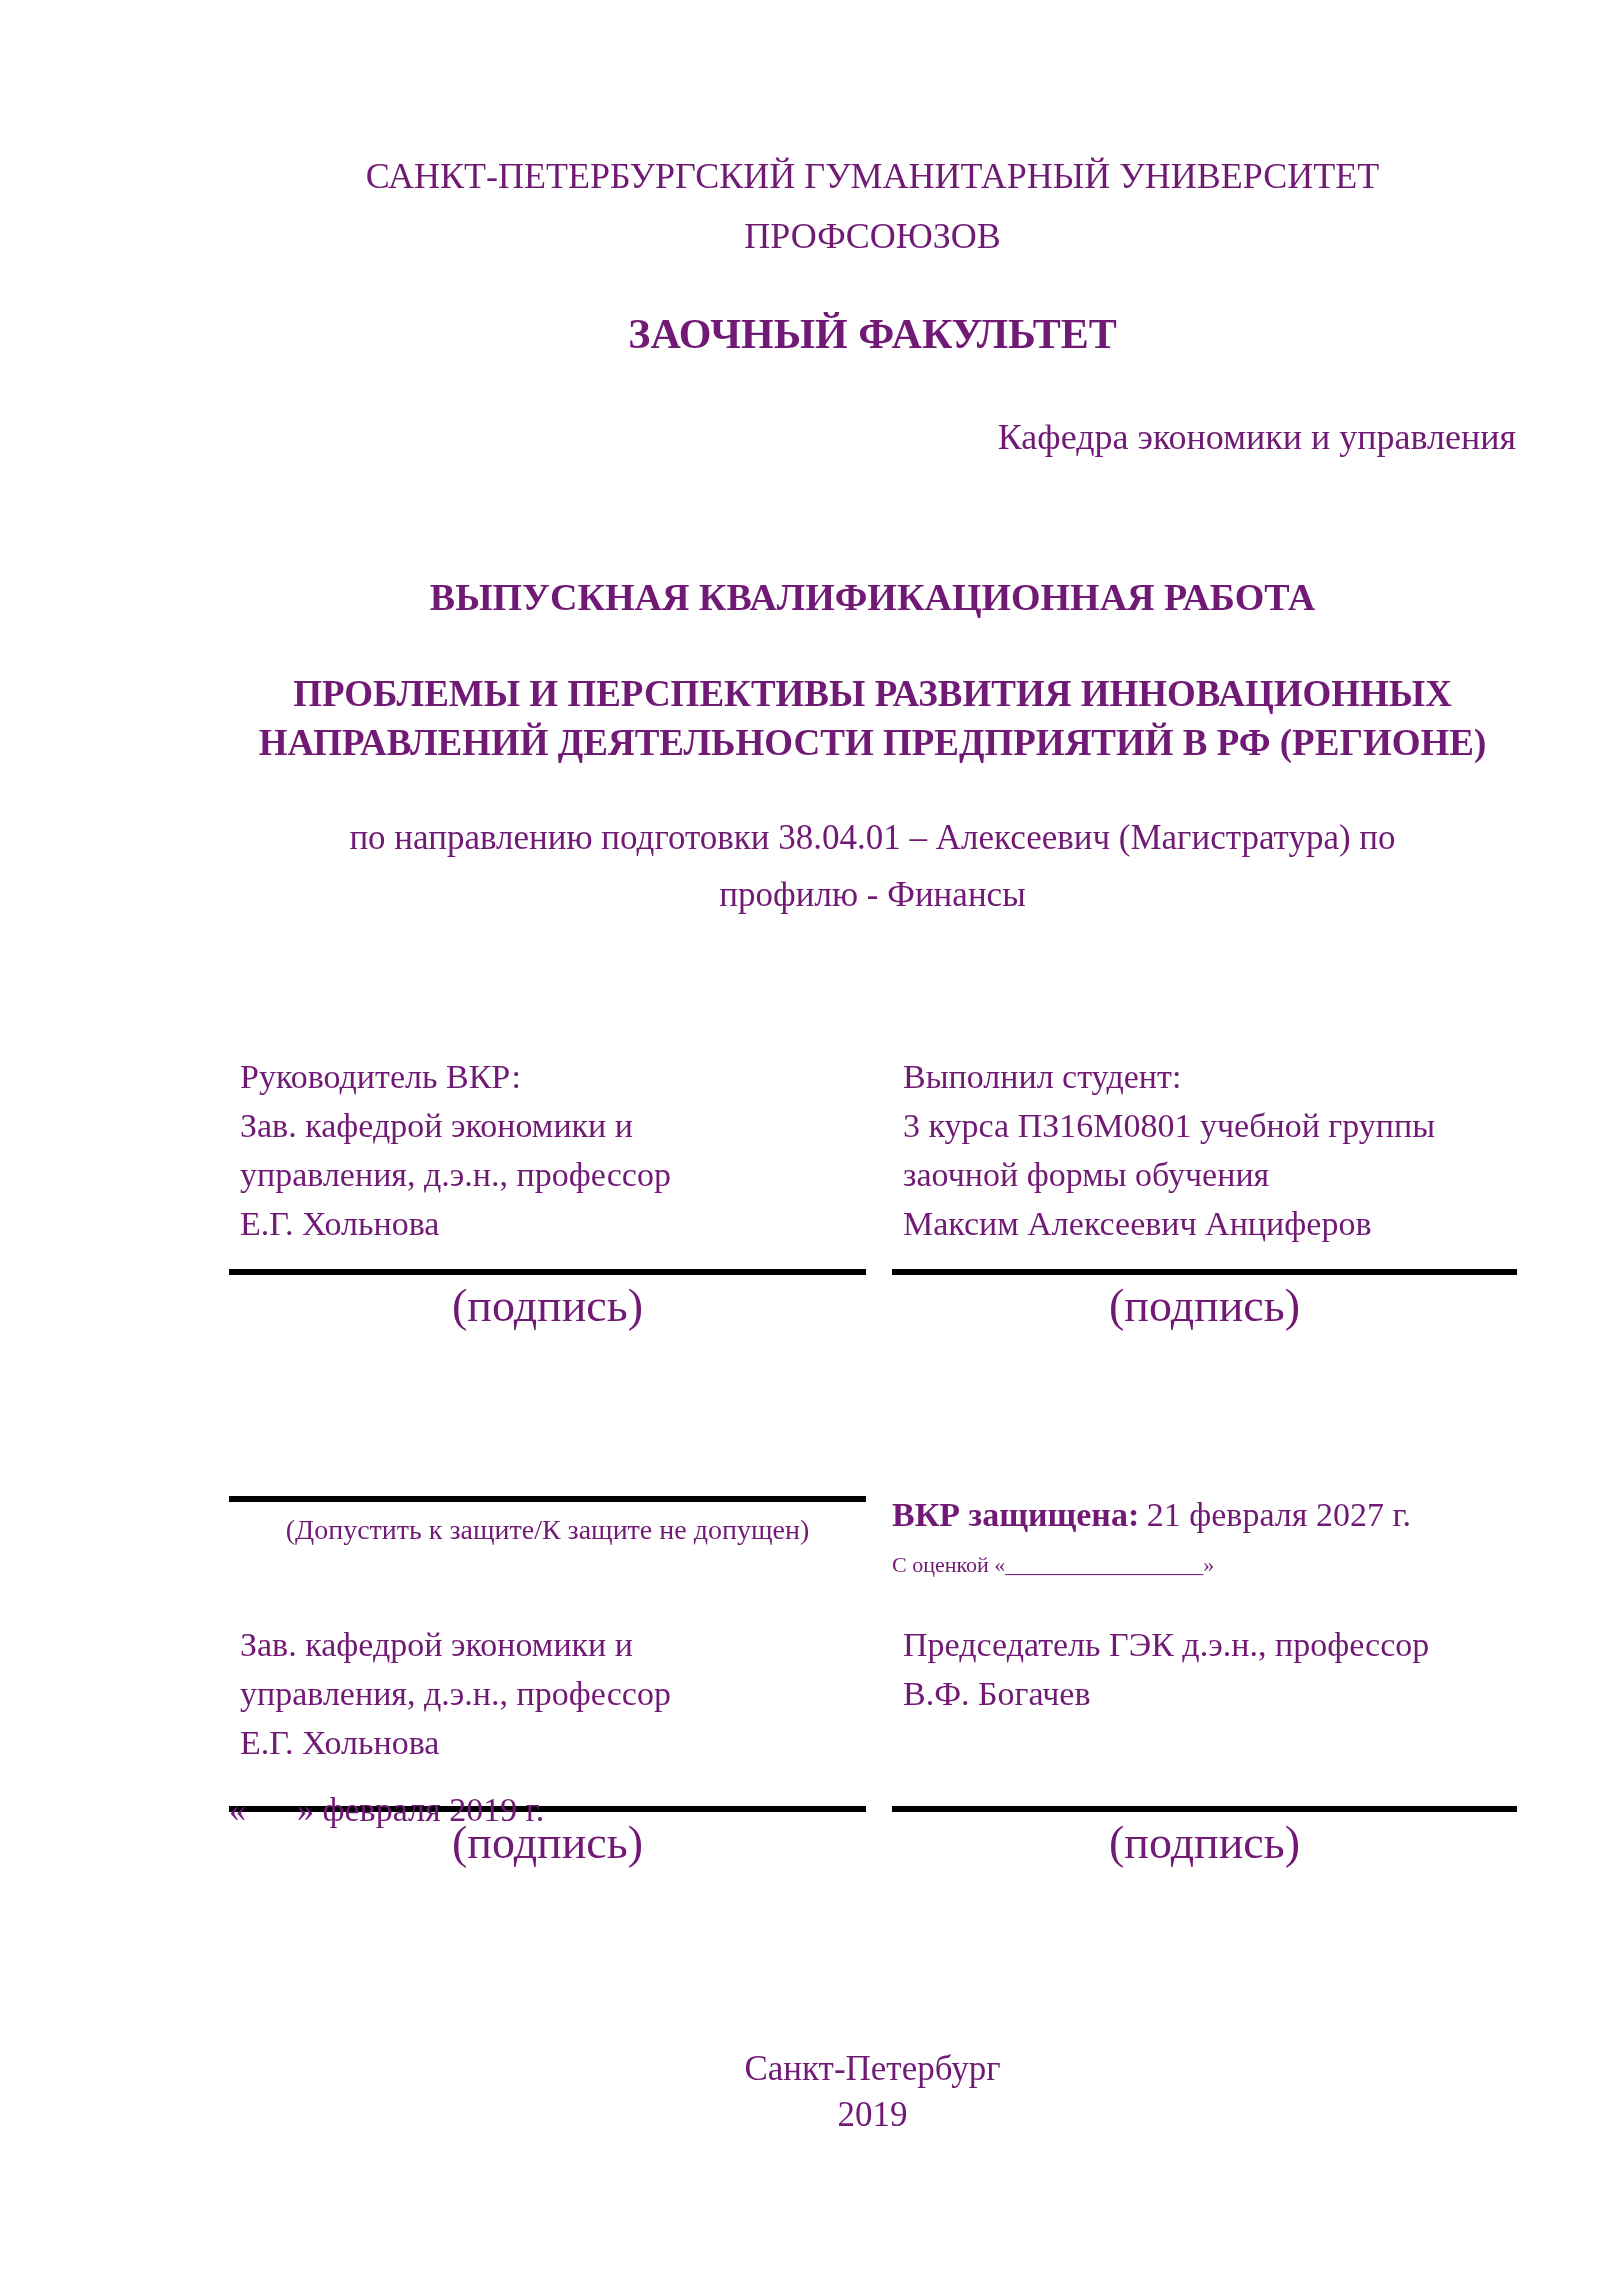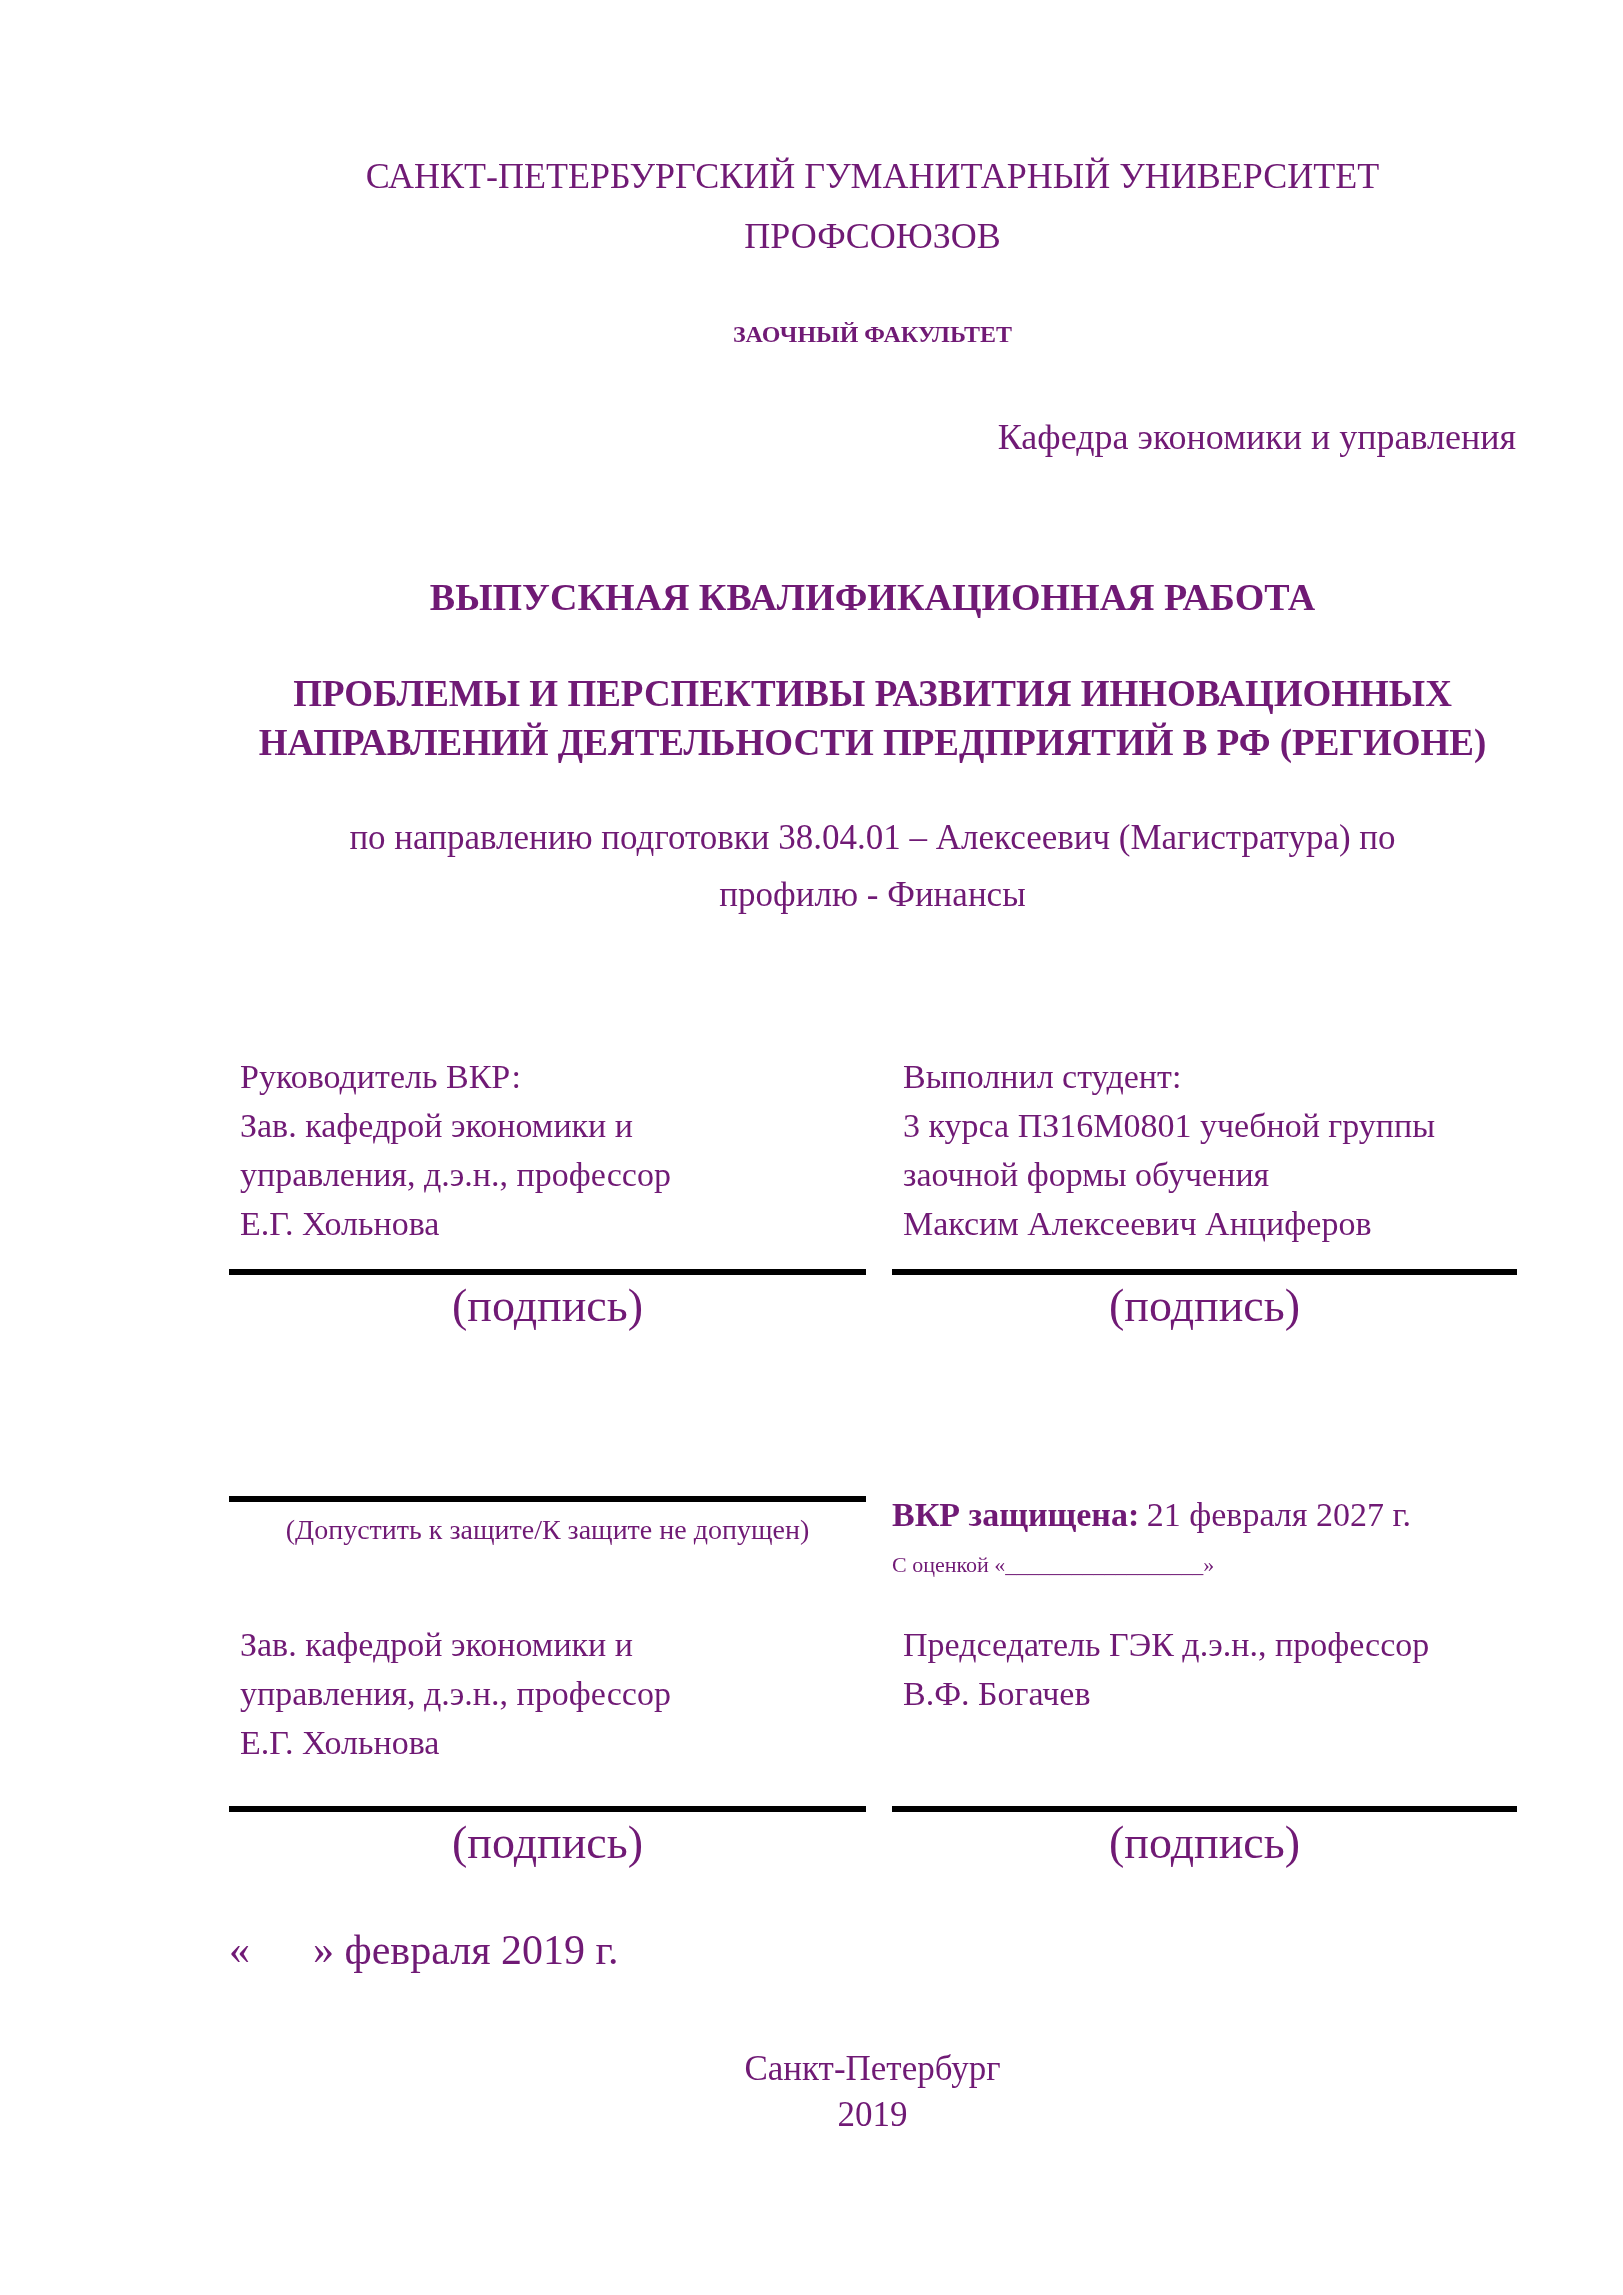--- a/index.html
+++ b/index.html
@@ -25,21 +25,21 @@
   .bold   { font-weight: bold; }
 
   .university {
     top: 146px;
     font-size: 36px;
     line-height: 60px;
     white-space: nowrap;
   }
   .faculty {
     top: 312px;
-    font-size: 24px;
+    font-size: 42px;
     line-height: 44px;
     white-space: nowrap;
   }
   .department {
     top: 415px;
     font-size: 36px;
     line-height: 44px;
     white-space: nowrap;
   }
   .work-type {
@@ -95,22 +95,22 @@
     white-space: nowrap;
   }
   .defense-status .date-part { margin-left: 0.22em; }
   .grade-line {
     top: 1543px;
     font-size: 22px;
     line-height: 44px;
     white-space: nowrap;
   }
   .date-line {
-    top: 1928px;
-    font-size: 42px;
+    top: 1788px;
+    font-size: 34px;
     line-height: 44px;
     white-space: nowrap;
   }
   .footer {
     top: 2046px;
     font-size: 35px;
     line-height: 46px;
   }
 </style>
 </head>

